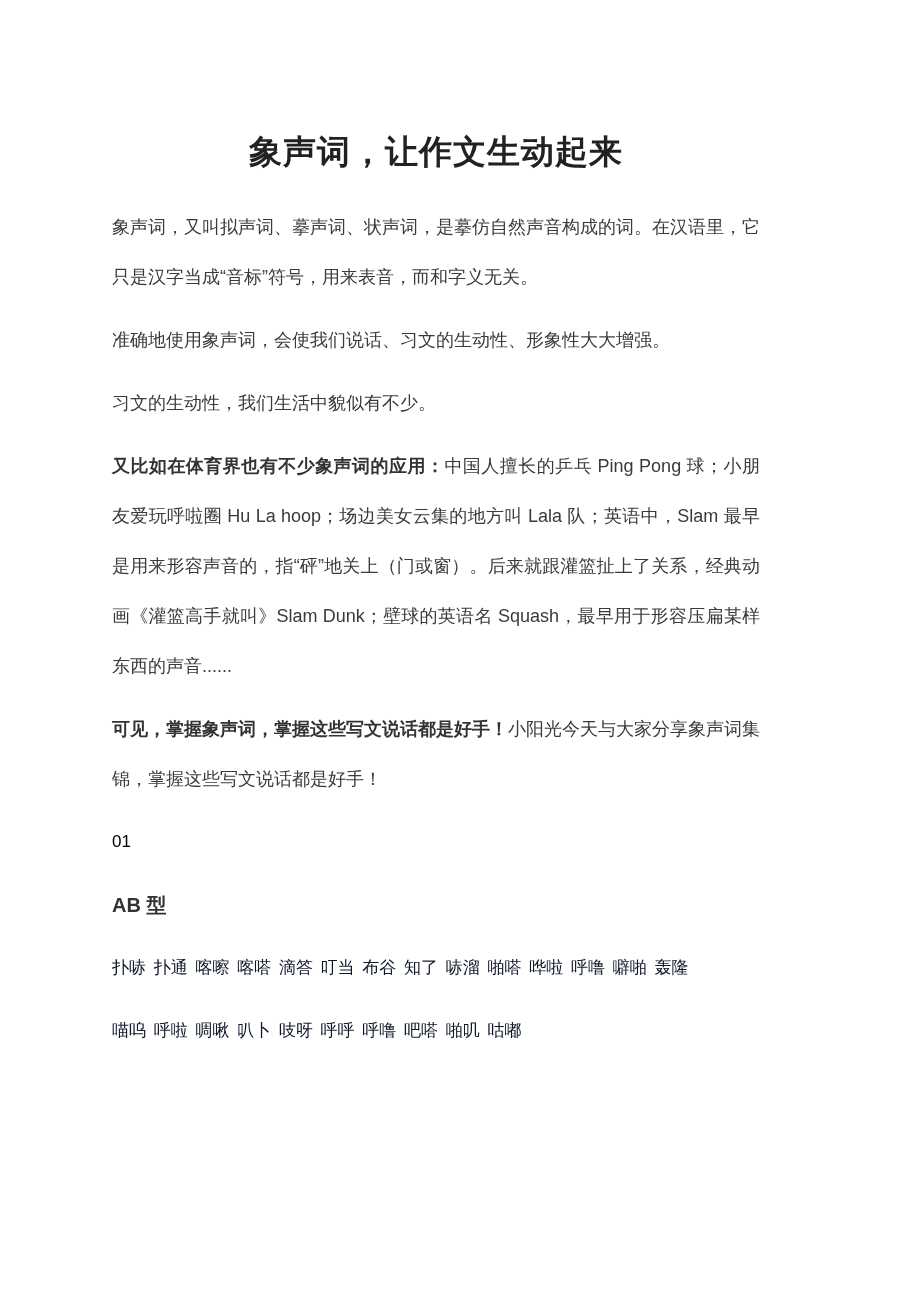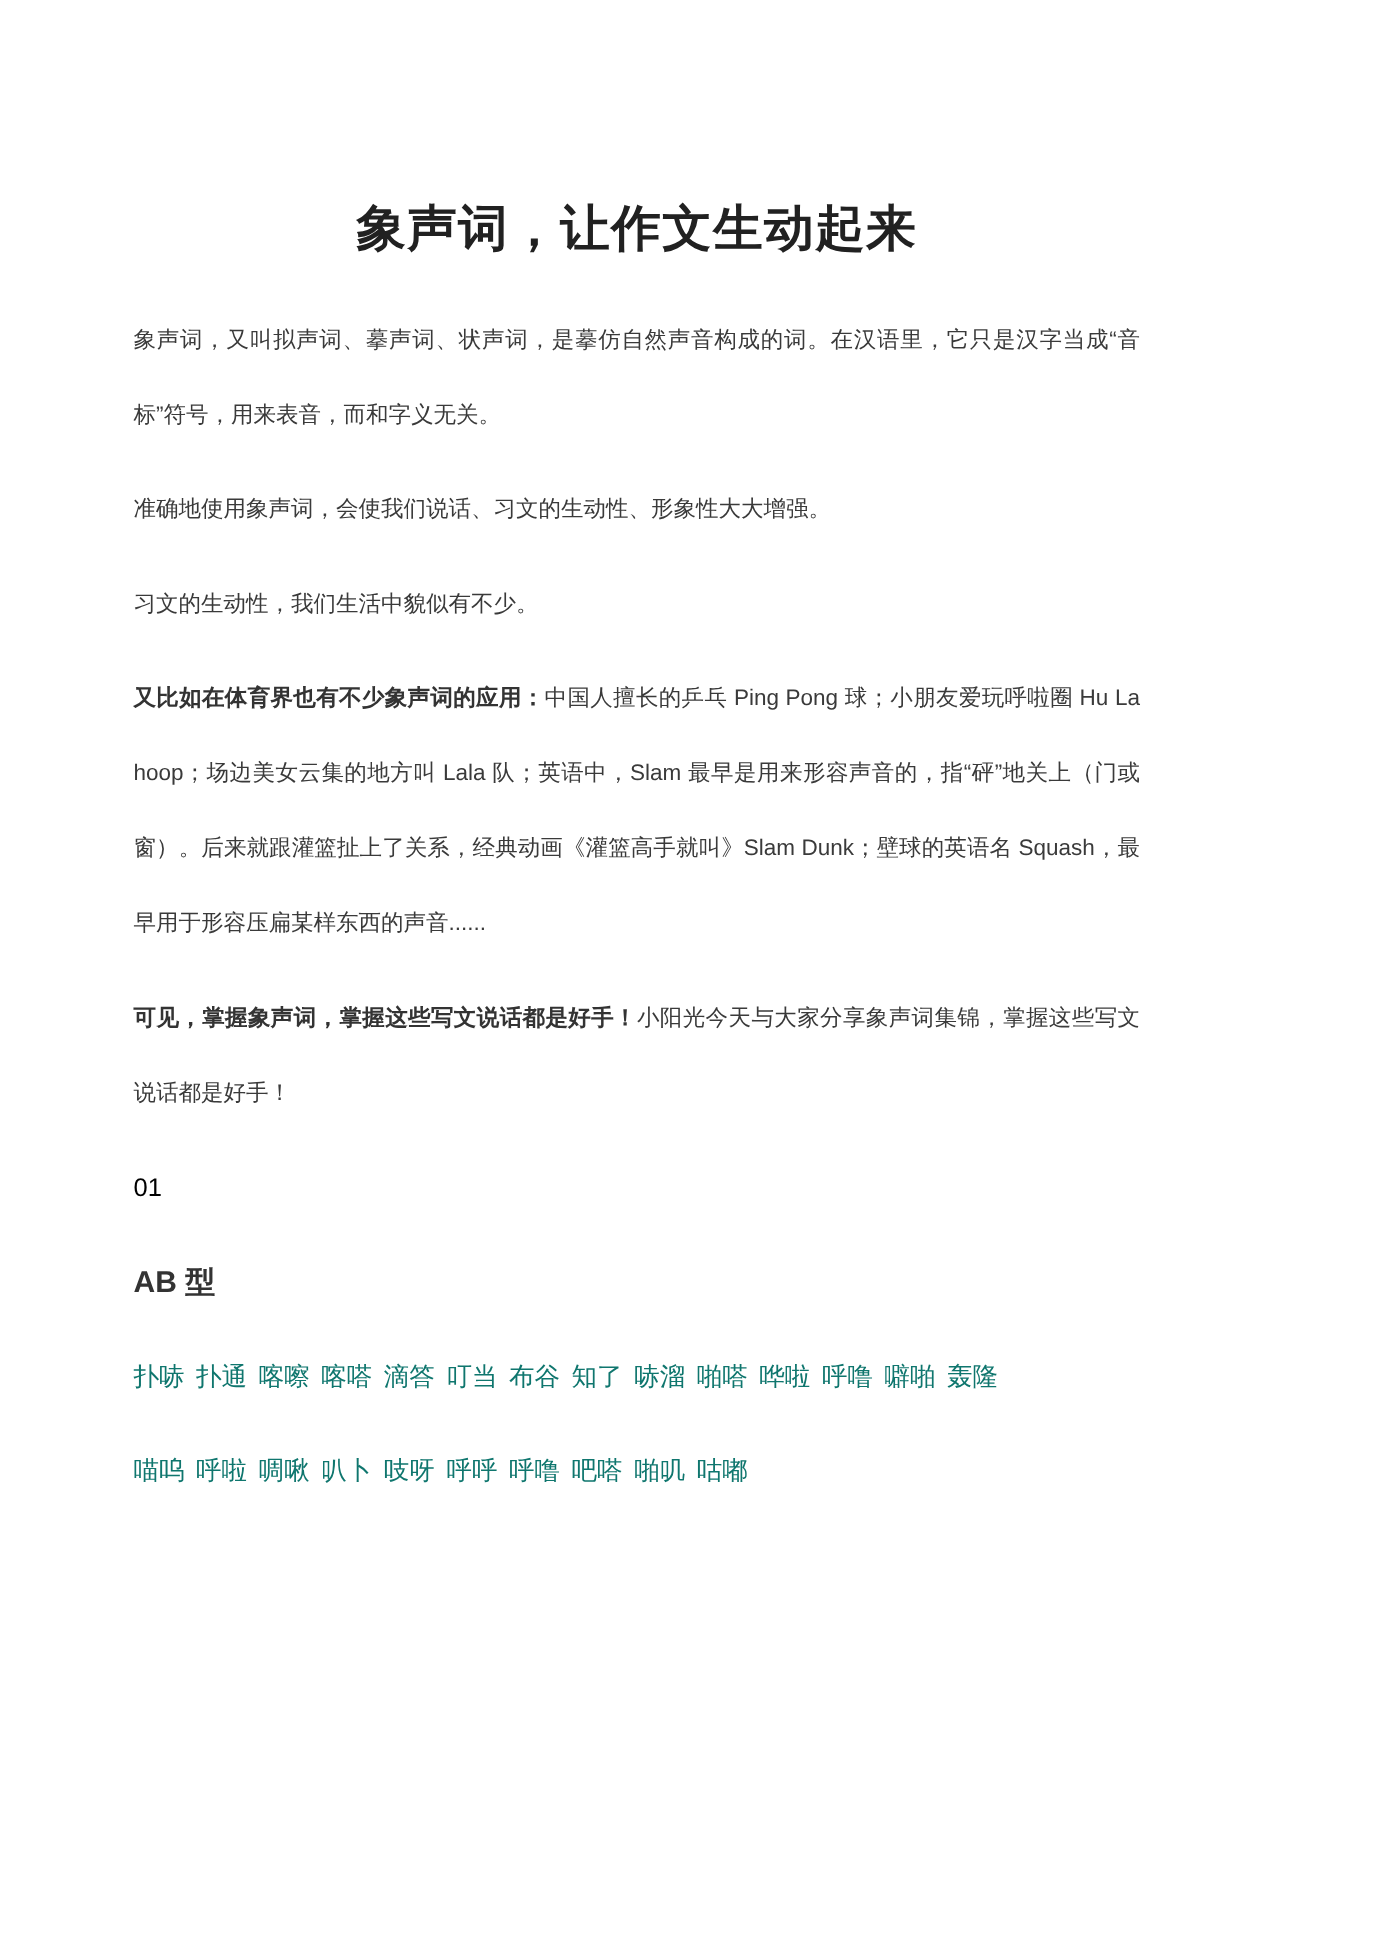--- a/index.html
+++ b/index.html
@@ -7,33 +7,33 @@
   body {
     width: 920px;
     height: 1302px;
     overflow: hidden;
     font-family: "Liberation Sans", "DejaVu Sans", sans-serif;
   }
   .page {
     width: 888px;
     height: 1302px;
     background: #ffffff;
-    padding: 130px 128px 0 89px;
+    padding: 130px 128px 0 112px;
   }
   .doc-title {
     font-size: 33px;
     line-height: 44px;
     font-weight: 700;
     color: #212121;
     text-align: center;
     margin-bottom: 28px;
     letter-spacing: 1px;
   }
   .para {
-    font-size: 15px;
+    font-size: 18px;
     line-height: 50px;
     color: #3a3a3a;
     text-align: justify;
     margin-bottom: 13px;
     word-break: break-word;
   }
   .para .lead {
     font-weight: 700;
     color: #333333;
   }
@@ -46,21 +46,21 @@
   .section-heading {
     font-size: 20px;
     line-height: 50px;
     font-weight: 700;
     color: #333333;
     margin-bottom: 13px;
   }
   .word-line {
     font-size: 17px;
     line-height: 50px;
-    color: #0f766e;
+    color: #0f172a;
     margin-bottom: 13px;
     word-spacing: 3px;
     white-space: nowrap;
   }
 </style>
 </head>
 <body>
 
 <div class="page">
 

